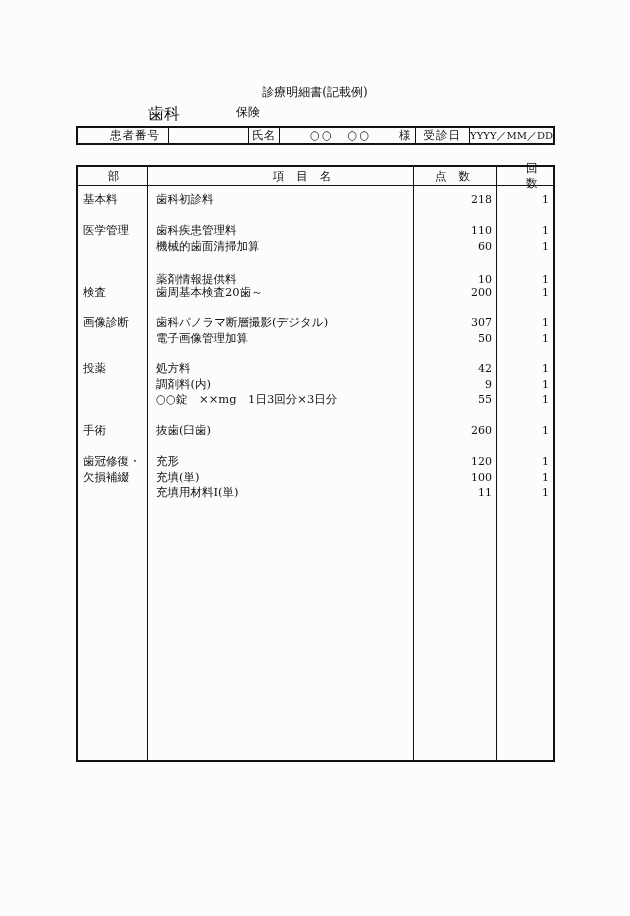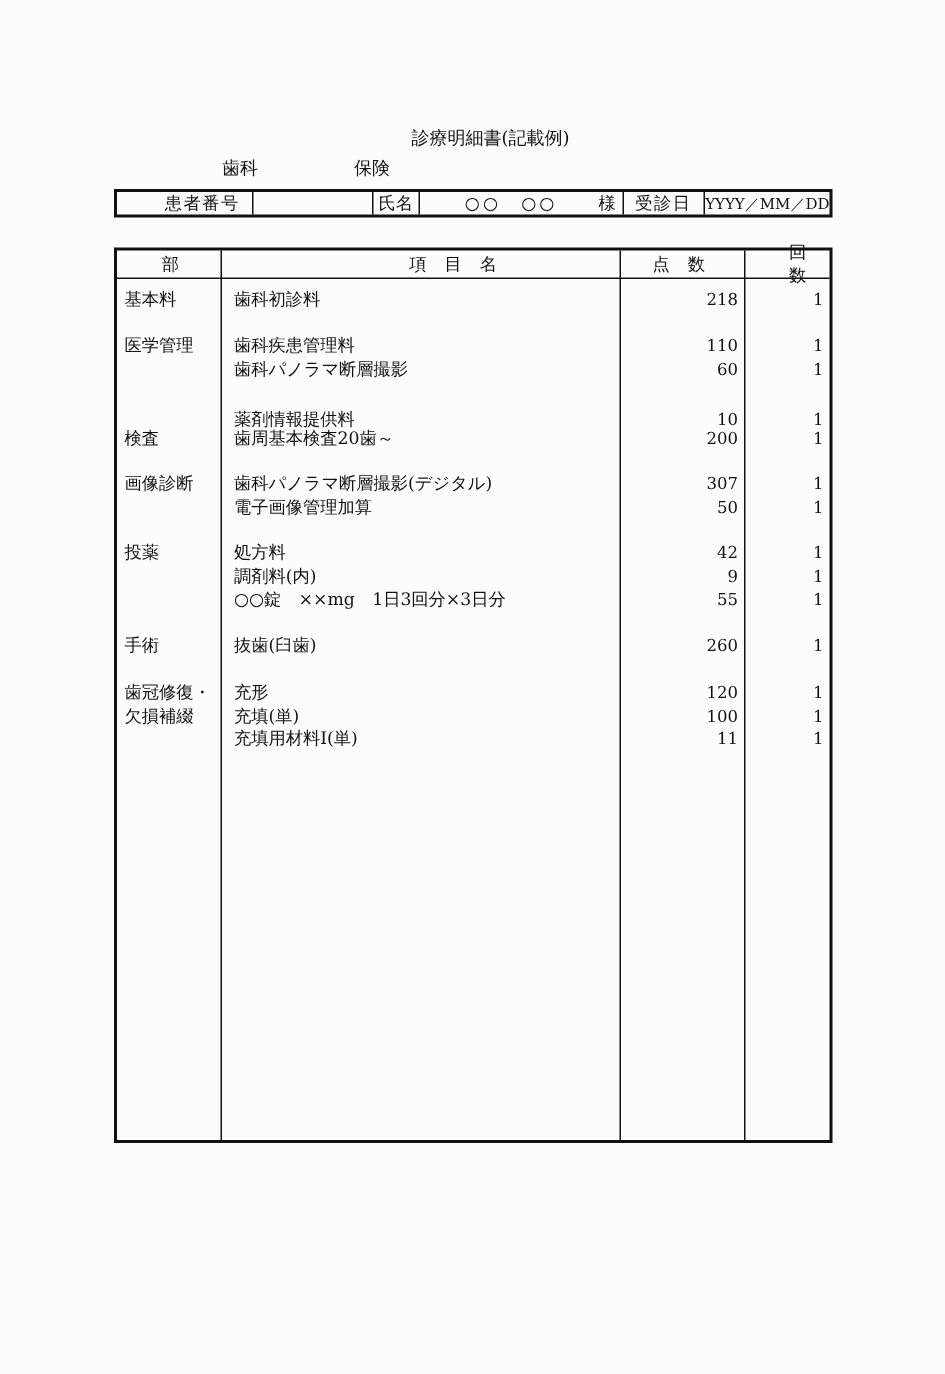--- a/index.html
+++ b/index.html
@@ -15,22 +15,22 @@
       color: #111;
       overflow: hidden;
     }
     .abs { position: absolute; }
     .title {
       left: 0; width: 630px; top: 84px;
       text-align: center;
       font-size: 12px;
       padding-left: 0;
     }
-    .title span { position: relative; left: 12px; }
-    .sub-dept { left: 148px; top: 104px; font-size: 12px; }
+    .title span { position: relative; left: 0; }
+    .sub-dept { left: 148px; top: 104px; font-size: 16px; }
     .sub-ins { left: 236px; top: 104px; font-size: 12px; }
 
     
     .infobar {
       left: 76px; top: 126px;
       width: 479px; height: 19px;
       border: 2px solid #111;
       box-sizing: border-box;
       display: flex;
       font-size: 11.5px;
@@ -134,21 +134,21 @@
   </div>
 
   <div class="row" style="top:56px">
     <span class="dept">医学管理</span>
     <span class="item">歯科疾患管理料</span>
     <span class="pts">110</span>
     <span class="cnt">1</span>
   </div>
   <div class="row" style="top:71.5px">
     <span class="dept"></span>
-    <span class="item">歯科パノラマ断層撮影</span>
+    <span class="item">機械的歯面清掃加算</span>
     <span class="pts">60</span>
     <span class="cnt">1</span>
   </div>
   <div class="row" style="top:105px">
     <span class="dept"></span>
     <span class="item">薬剤情報提供料</span>
     <span class="pts">10</span>
     <span class="cnt">1</span>
   </div>
 

